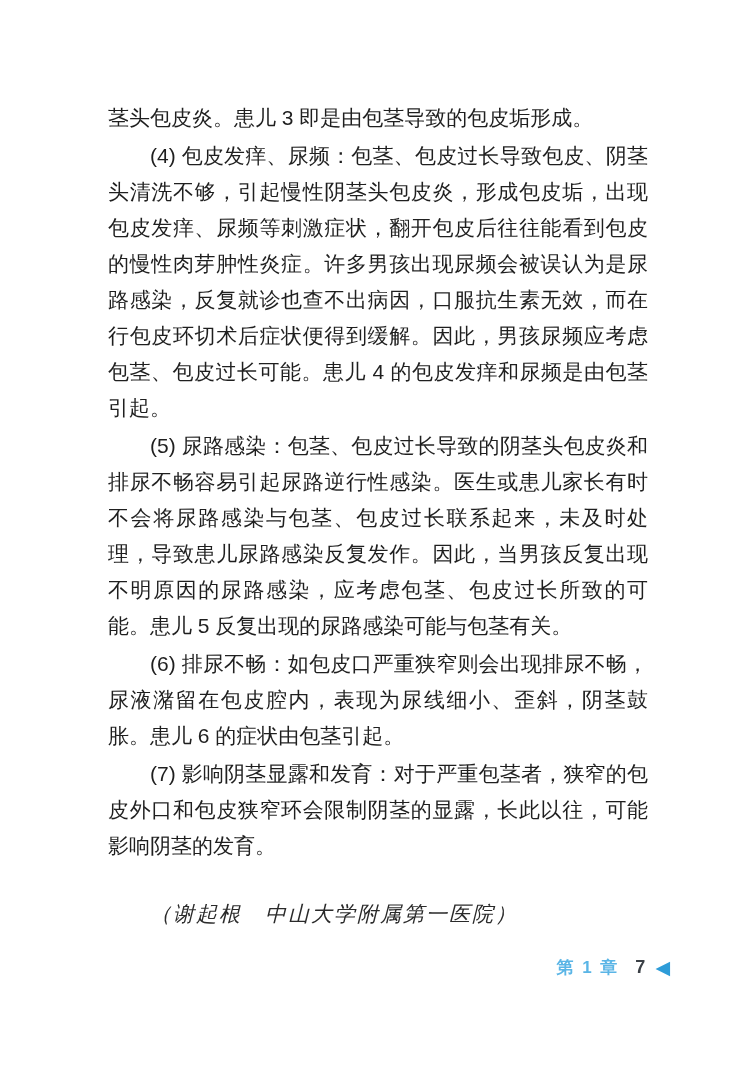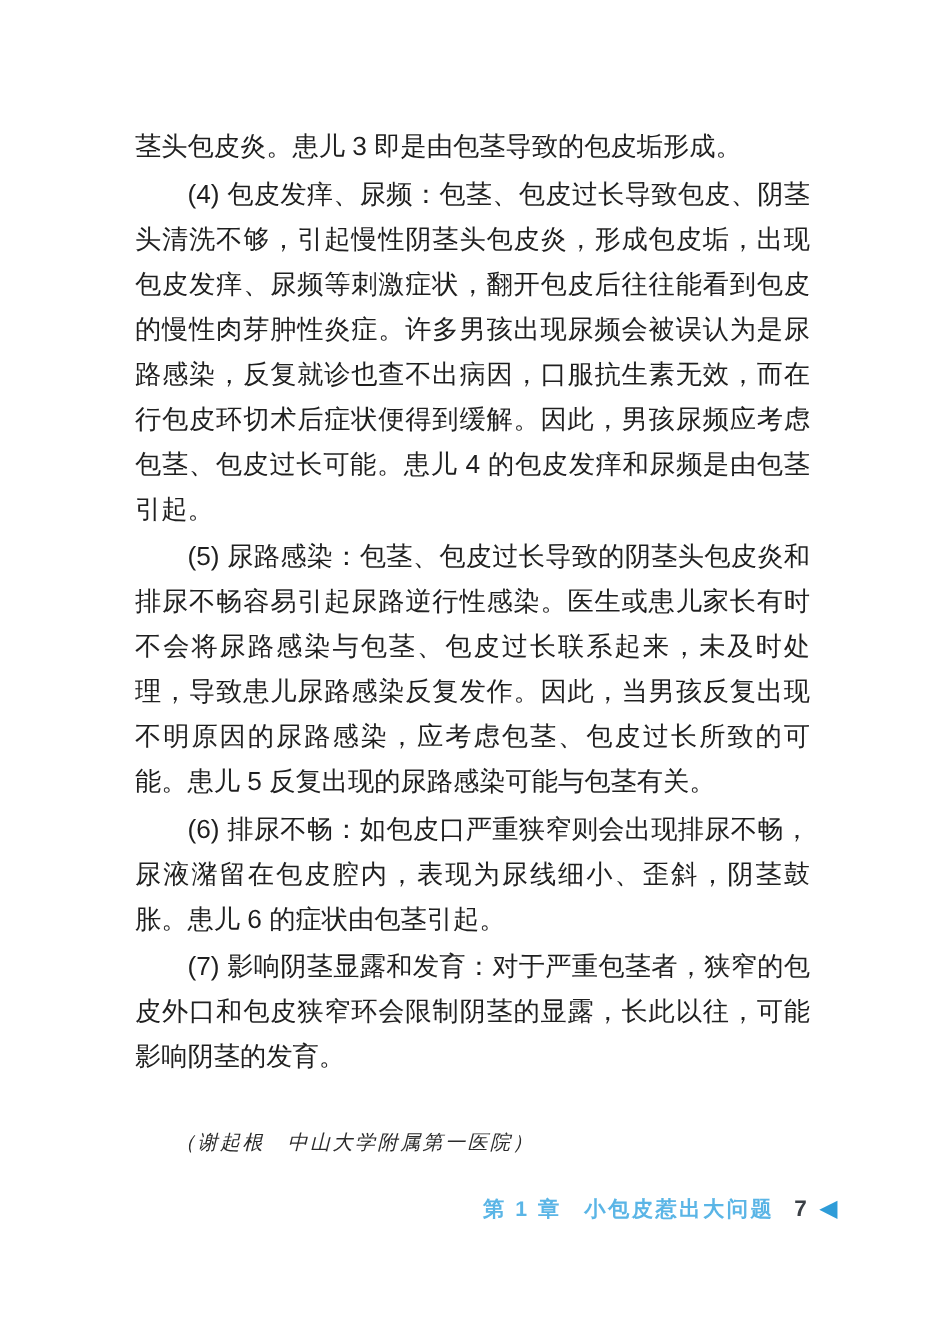--- a/index.html
+++ b/index.html
@@ -29,21 +29,21 @@
     text-align-last: left;
   }
   .content p.no-indent { text-indent: 0; }
   .attribution {
     margin-top: 30px;
     text-align: right;
     text-align-last: right;
     text-indent: 0;
     font-family: "DejaVu Serif", "Liberation Serif", serif;
     font-style: italic;
-    font-size: 16px;
+    font-size: 21px;
     letter-spacing: 2px;
     color: #2a2a2a;
   }
   .footer {
     position: absolute;
     top: 952px;
     right: 80px;
     display: flex;
     align-items: center;
     font-size: 17px;
@@ -76,18 +76,17 @@
     <p class="no-indent">茎头包皮炎。患儿 3 即是由包茎导致的包皮垢形成。</p>
     <p>(4) 包皮发痒、尿频：包茎、包皮过长导致包皮、阴茎头清洗不够，引起慢性阴茎头包皮炎，形成包皮垢，出现包皮发痒、尿频等刺激症状，翻开包皮后往往能看到包皮的慢性肉芽肿性炎症。许多男孩出现尿频会被误认为是尿路感染，反复就诊也查不出病因，口服抗生素无效，而在行包皮环切术后症状便得到缓解。因此，男孩尿频应考虑包茎、包皮过长可能。患儿 4 的包皮发痒和尿频是由包茎引起。</p>
     <p>(5) 尿路感染：包茎、包皮过长导致的阴茎头包皮炎和排尿不畅容易引起尿路逆行性感染。医生或患儿家长有时不会将尿路感染与包茎、包皮过长联系起来，未及时处理，导致患儿尿路感染反复发作。因此，当男孩反复出现不明原因的尿路感染，应考虑包茎、包皮过长所致的可能。患儿 5 反复出现的尿路感染可能与包茎有关。</p>
     <p>(6) 排尿不畅：如包皮口严重狭窄则会出现排尿不畅，尿液潴留在包皮腔内，表现为尿线细小、歪斜，阴茎鼓胀。患儿 6 的症状由包茎引起。</p>
     <p>(7) 影响阴茎显露和发育：对于严重包茎者，狭窄的包皮外口和包皮狭窄环会限制阴茎的显露，长此以往，可能影响阴茎的发育。</p>
     <p class="attribution">（谢起根　中山大学附属第一医院）</p>
   </div>
 
   <div class="footer">
     <span class="chapter-label">第 1 章</span>
-    <span class="chapter-title">小包皮惹出大问题</span>
     <span class="page-number">7</span>
     <span class="triangle">◀</span>
   </div>
 
 </div>
 
 </body></html>

